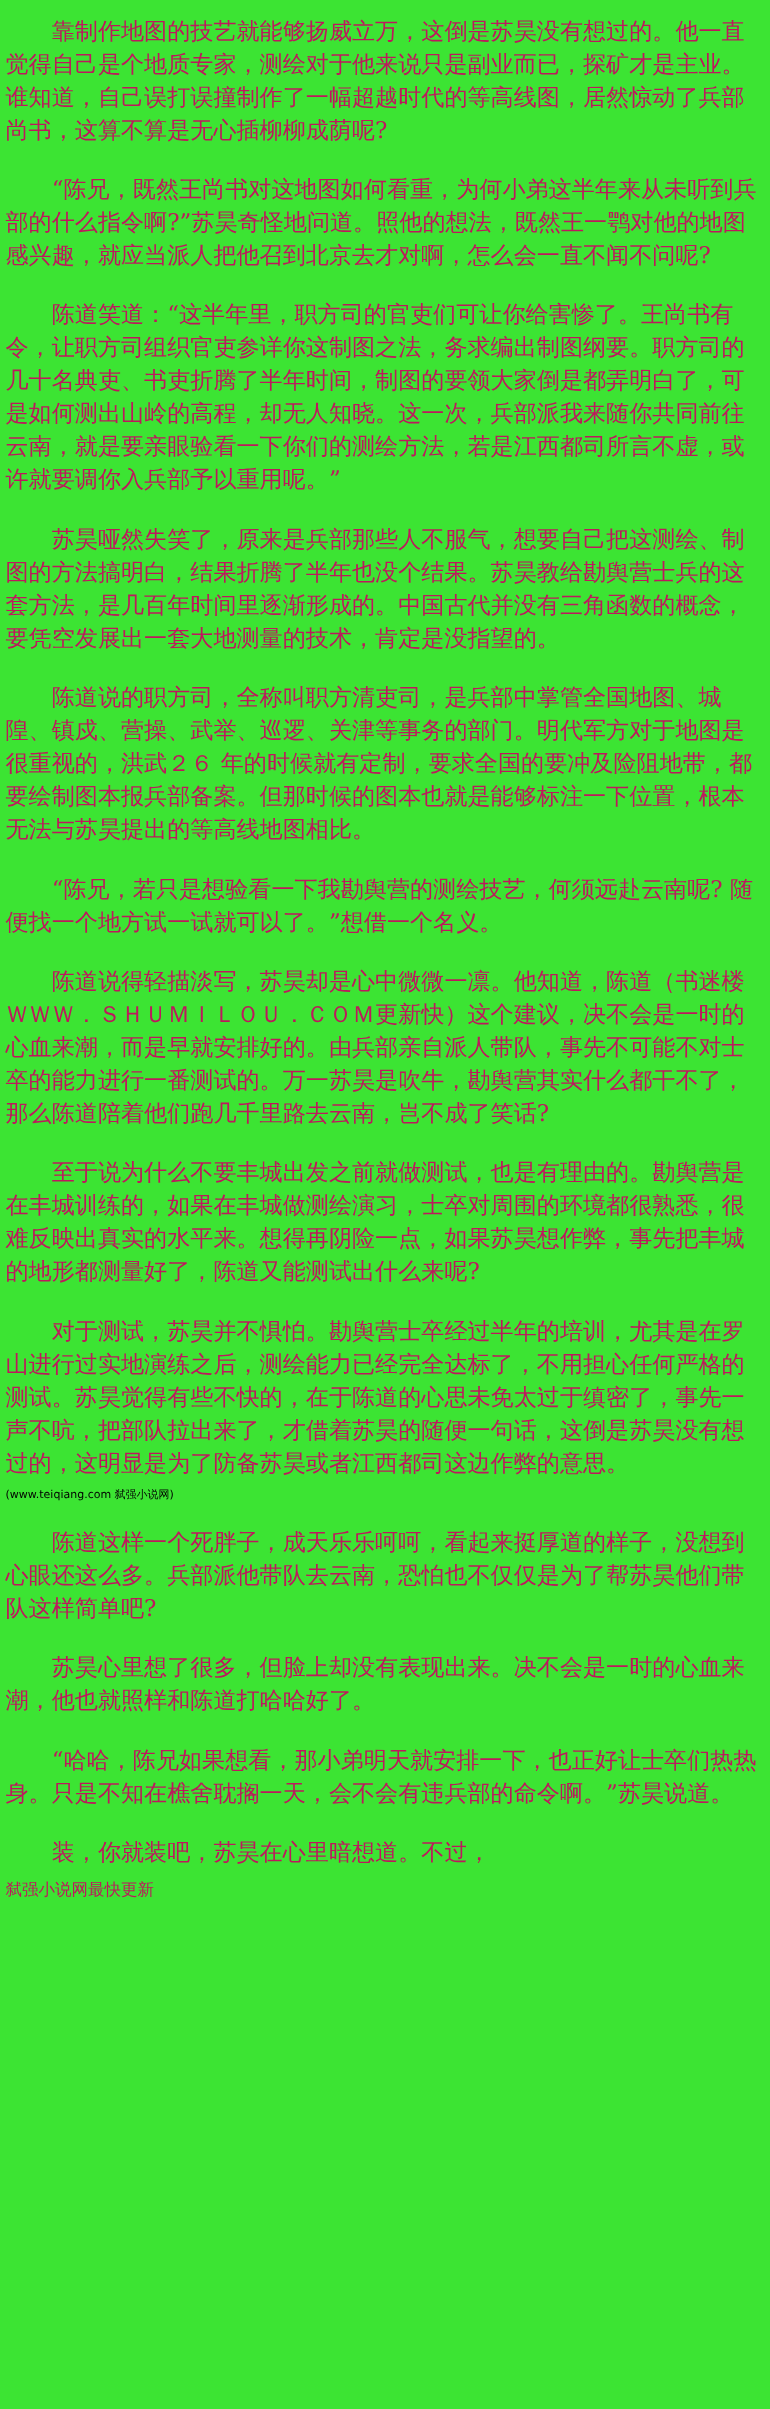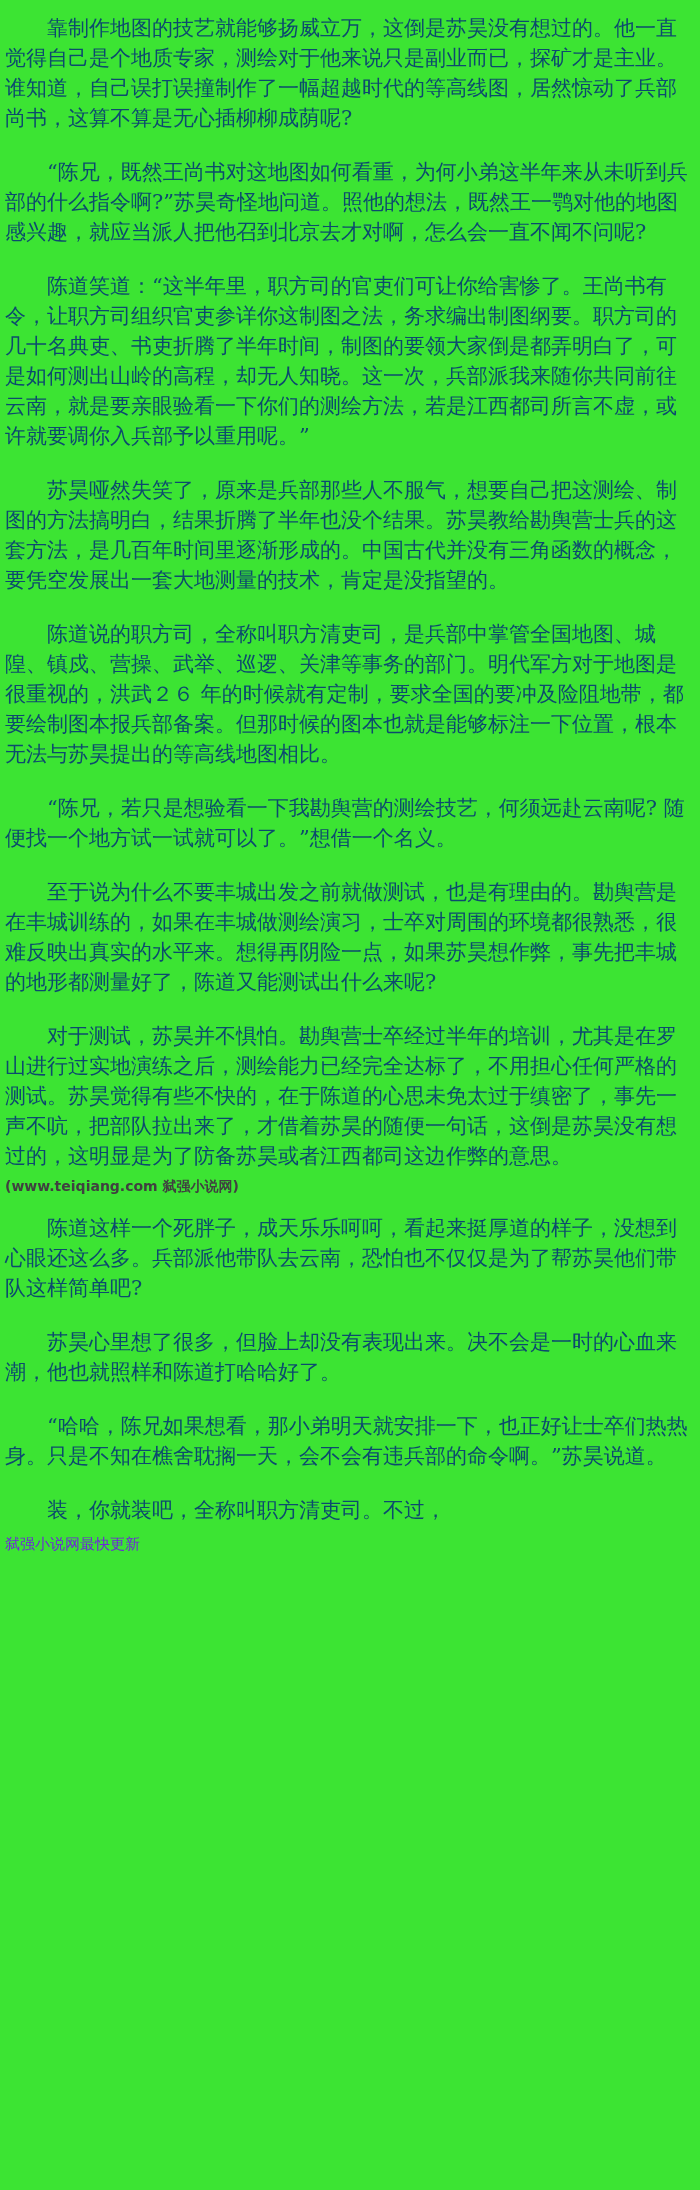--- a/index.html
+++ b/index.html
@@ -17,56 +17,56 @@
     width: 700px;
     height: 2190px;
     padding: 13px 6px 0 5px;
     overflow: hidden;
   }
   p.paragraph {
     margin: 0 0 24px 0;
     font-family: "DejaVu Serif", cursive, serif;
     font-size: 21px;
     line-height: 30px;
-    color: #0c4a6e;
+    color: #be185d;
     text-indent: 2em;
     text-align: left;
     word-break: break-all;
   }
   .watermark {
     font-family: "DejaVu Sans", sans-serif;
-    font-size: 14px;
+    font-size: 10px;
     line-height: 18px;
-    color: #404040;
+    color: #000000;
     margin: -18px 0 18px 0;
     text-indent: 0;
-    font-weight: bold;
   }
   .footer_watermark {
     font-family: "DejaVu Sans", sans-serif;
     font-size: 15px;
     line-height: 19px;
-    color: #6d28d9;
+    color: #be185d;
     margin: -14px 0 0 0;
     text-indent: 0;
   }
 </style>
 </head>
 <body style="background: rgb(60, 228, 51);">
 
 <div class="novel-page">
   <div style="color: rgb(0, 0, 0);">
       <p class="paragraph">靠制作地图的技艺就能够扬威立万，这倒是苏昊没有想过的。他一直觉得自己是个地质专家，测绘对于他来说只是副业而已，探矿才是主业。谁知道，自己误打误撞制作了一幅超越时代的等高线图，居然惊动了兵部尚书，这算不算是无心插柳柳成荫呢?</p>
       <p class="paragraph">“陈兄，既然王尚书对这地图如何看重，为何小弟这半年来从未听到兵部的什么指令啊?”苏昊奇怪地问道。照他的想法，既然王一鹗对他的地图感兴趣，就应当派人把他召到北京去才对啊，怎么会一直不闻不问呢?</p>
       <p class="paragraph">陈道笑道：“这半年里，职方司的官吏们可让你给害惨了。王尚书有令，让职方司组织官吏参详你这制图之法，务求编出制图纲要。职方司的几十名典吏、书吏折腾了半年时间，制图的要领大家倒是都弄明白了，可是如何测出山岭的高程，却无人知晓。这一次，兵部派我来随你共同前往云南，就是要亲眼验看一下你们的测绘方法，若是江西都司所言不虚，或许就要调你入兵部予以重用呢。”</p>
       <p class="paragraph">苏昊哑然失笑了，原来是兵部那些人不服气，想要自己把这测绘、制图的方法搞明白，结果折腾了半年也没个结果。苏昊教给勘舆营士兵的这套方法，是几百年时间里逐渐形成的。中国古代并没有三角函数的概念，要凭空发展出一套大地测量的技术，肯定是没指望的。</p>
       <p class="paragraph">陈道说的职方司，全称叫职方清吏司，是兵部中掌管全国地图、城隍、镇戍、营操、武举、巡逻、关津等事务的部门。明代军方对于地图是很重视的，洪武２６ 年的时候就有定制，要求全国的要冲及险阻地带，都要绘制图本报兵部备案。但那时候的图本也就是能够标注一下位置，根本无法与苏昊提出的等高线地图相比。</p>
       <p class="paragraph">“陈兄，若只是想验看一下我勘舆营的测绘技艺，何须远赴云南呢? 随便找一个地方试一试就可以了。”想借一个名义。</p>
+      <p class="paragraph">陈道说得轻描淡写，苏昊却是心中微微一凛。他知道，陈道（书迷楼ＷＷＷ．ＳＨＵＭＩＬＯＵ．ＣＯＭ更新快）这个建议，决不会是一时的心血来潮，而是早就安排好的。由兵部亲自派人带队，事先不可能不对士卒的能力进行一番测试的。万一苏昊是吹牛，勘舆营其实什么都干不了，那么陈道陪着他们跑几千里路去云南，岂不成了笑话?</p>
       <p class="paragraph">至于说为什么不要丰城出发之前就做测试，也是有理由的。勘舆营是在丰城训练的，如果在丰城做测绘演习，士卒对周围的环境都很熟悉，很难反映出真实的水平来。想得再阴险一点，如果苏昊想作弊，事先把丰城的地形都测量好了，陈道又能测试出什么来呢?</p>
       <p class="paragraph">对于测试，苏昊并不惧怕。勘舆营士卒经过半年的培训，尤其是在罗山进行过实地演练之后，测绘能力已经完全达标了，不用担心任何严格的测试。苏昊觉得有些不快的，在于陈道的心思未免太过于缜密了，事先一声不吭，把部队拉出来了，才借着苏昊的随便一句话，这倒是苏昊没有想过的，这明显是为了防备苏昊或者江西都司这边作弊的意思。</p>
       <div class="watermark">(www.teiqiang.com 弑强小说网)</div>
       <p class="paragraph">陈道这样一个死胖子，成天乐乐呵呵，看起来挺厚道的样子，没想到心眼还这么多。兵部派他带队去云南，恐怕也不仅仅是为了帮苏昊他们带队这样简单吧?</p>
       <p class="paragraph">苏昊心里想了很多，但脸上却没有表现出来。决不会是一时的心血来潮，他也就照样和陈道打哈哈好了。</p>
       <p class="paragraph">“哈哈，陈兄如果想看，那小弟明天就安排一下，也正好让士卒们热热身。只是不知在樵舍耽搁一天，会不会有违兵部的命令啊。”苏昊说道。</p>
-      <p class="paragraph">装，你就装吧，全称叫职方清吏司。不过，</p>
+      <p class="paragraph">装，你就装吧，苏昊在心里暗想道。不过，</p>
       <div class="footer_watermark">弑强小说网最快更新</div>
     </div>
 </div>
 
 </body></html>

